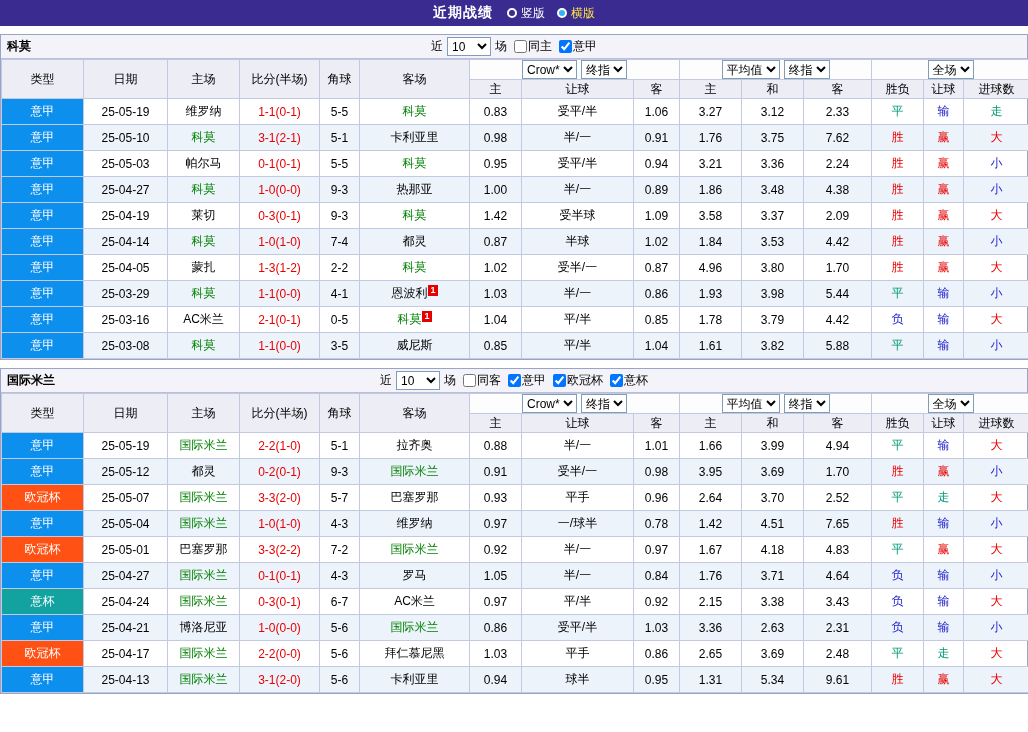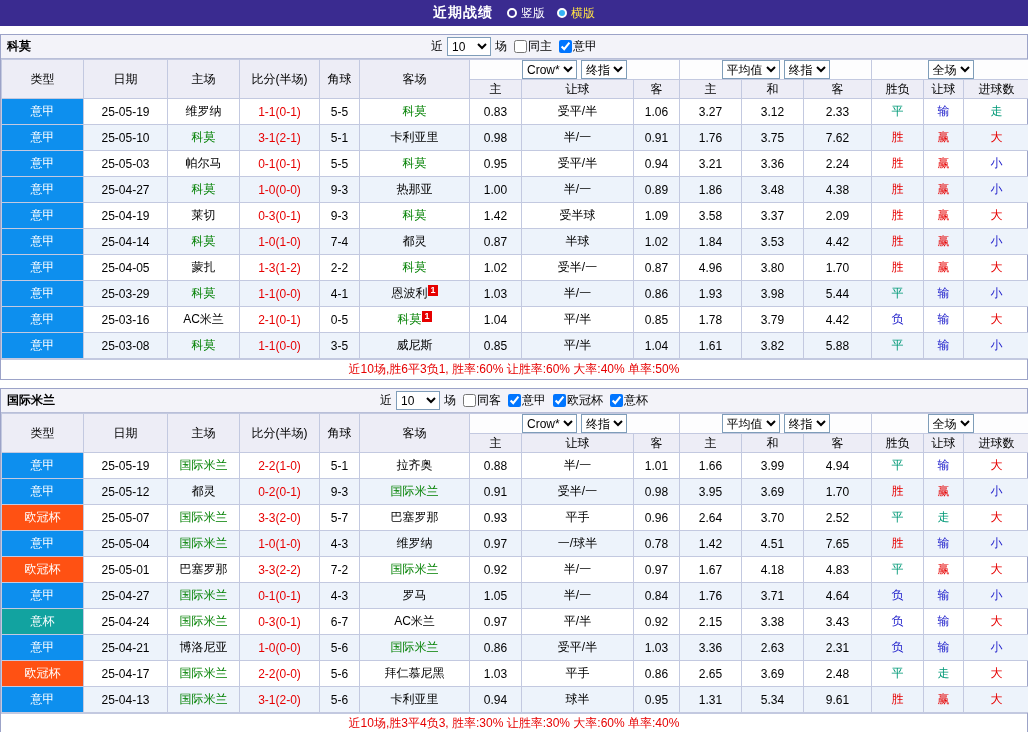--- a/index.html
+++ b/index.html
@@ -276,21 +276,20 @@
             <td>1.04</td>
             <td>1.61</td>
             <td>3.82</td>
             <td>5.88</td>
             <td class="c-green">平</td>
             <td class="c-blue">输</td>
             <td class="c-blue">小</td>
           </tr>
         </tbody>
       </table>
-      <div class="summary">近10场,胜6平3负1, 胜率:60% 让胜率:60% 大率:40% 单率:50%</div>
     </div>
     <div class="section">
       <div class="section-bar">
         <span class="team-name">国际米兰</span>
         <span class="filter-area">
           <span>近</span>
           <select style="width: 44px;"><option>10</option></select>
           <span>场</span>
           <label class="chk">
             <input type="checkbox" style="">
@@ -518,15 +517,14 @@
             <td>0.95</td>
             <td>1.31</td>
             <td>5.34</td>
             <td>9.61</td>
             <td class="c-red">胜</td>
             <td class="c-red">赢</td>
             <td class="c-red">大</td>
           </tr>
         </tbody>
       </table>
-      <div class="summary">近10场,胜3平4负3, 胜率:30% 让胜率:30% 大率:60% 单率:40%</div>
     </div>
   </div>
 
 </body></html>

